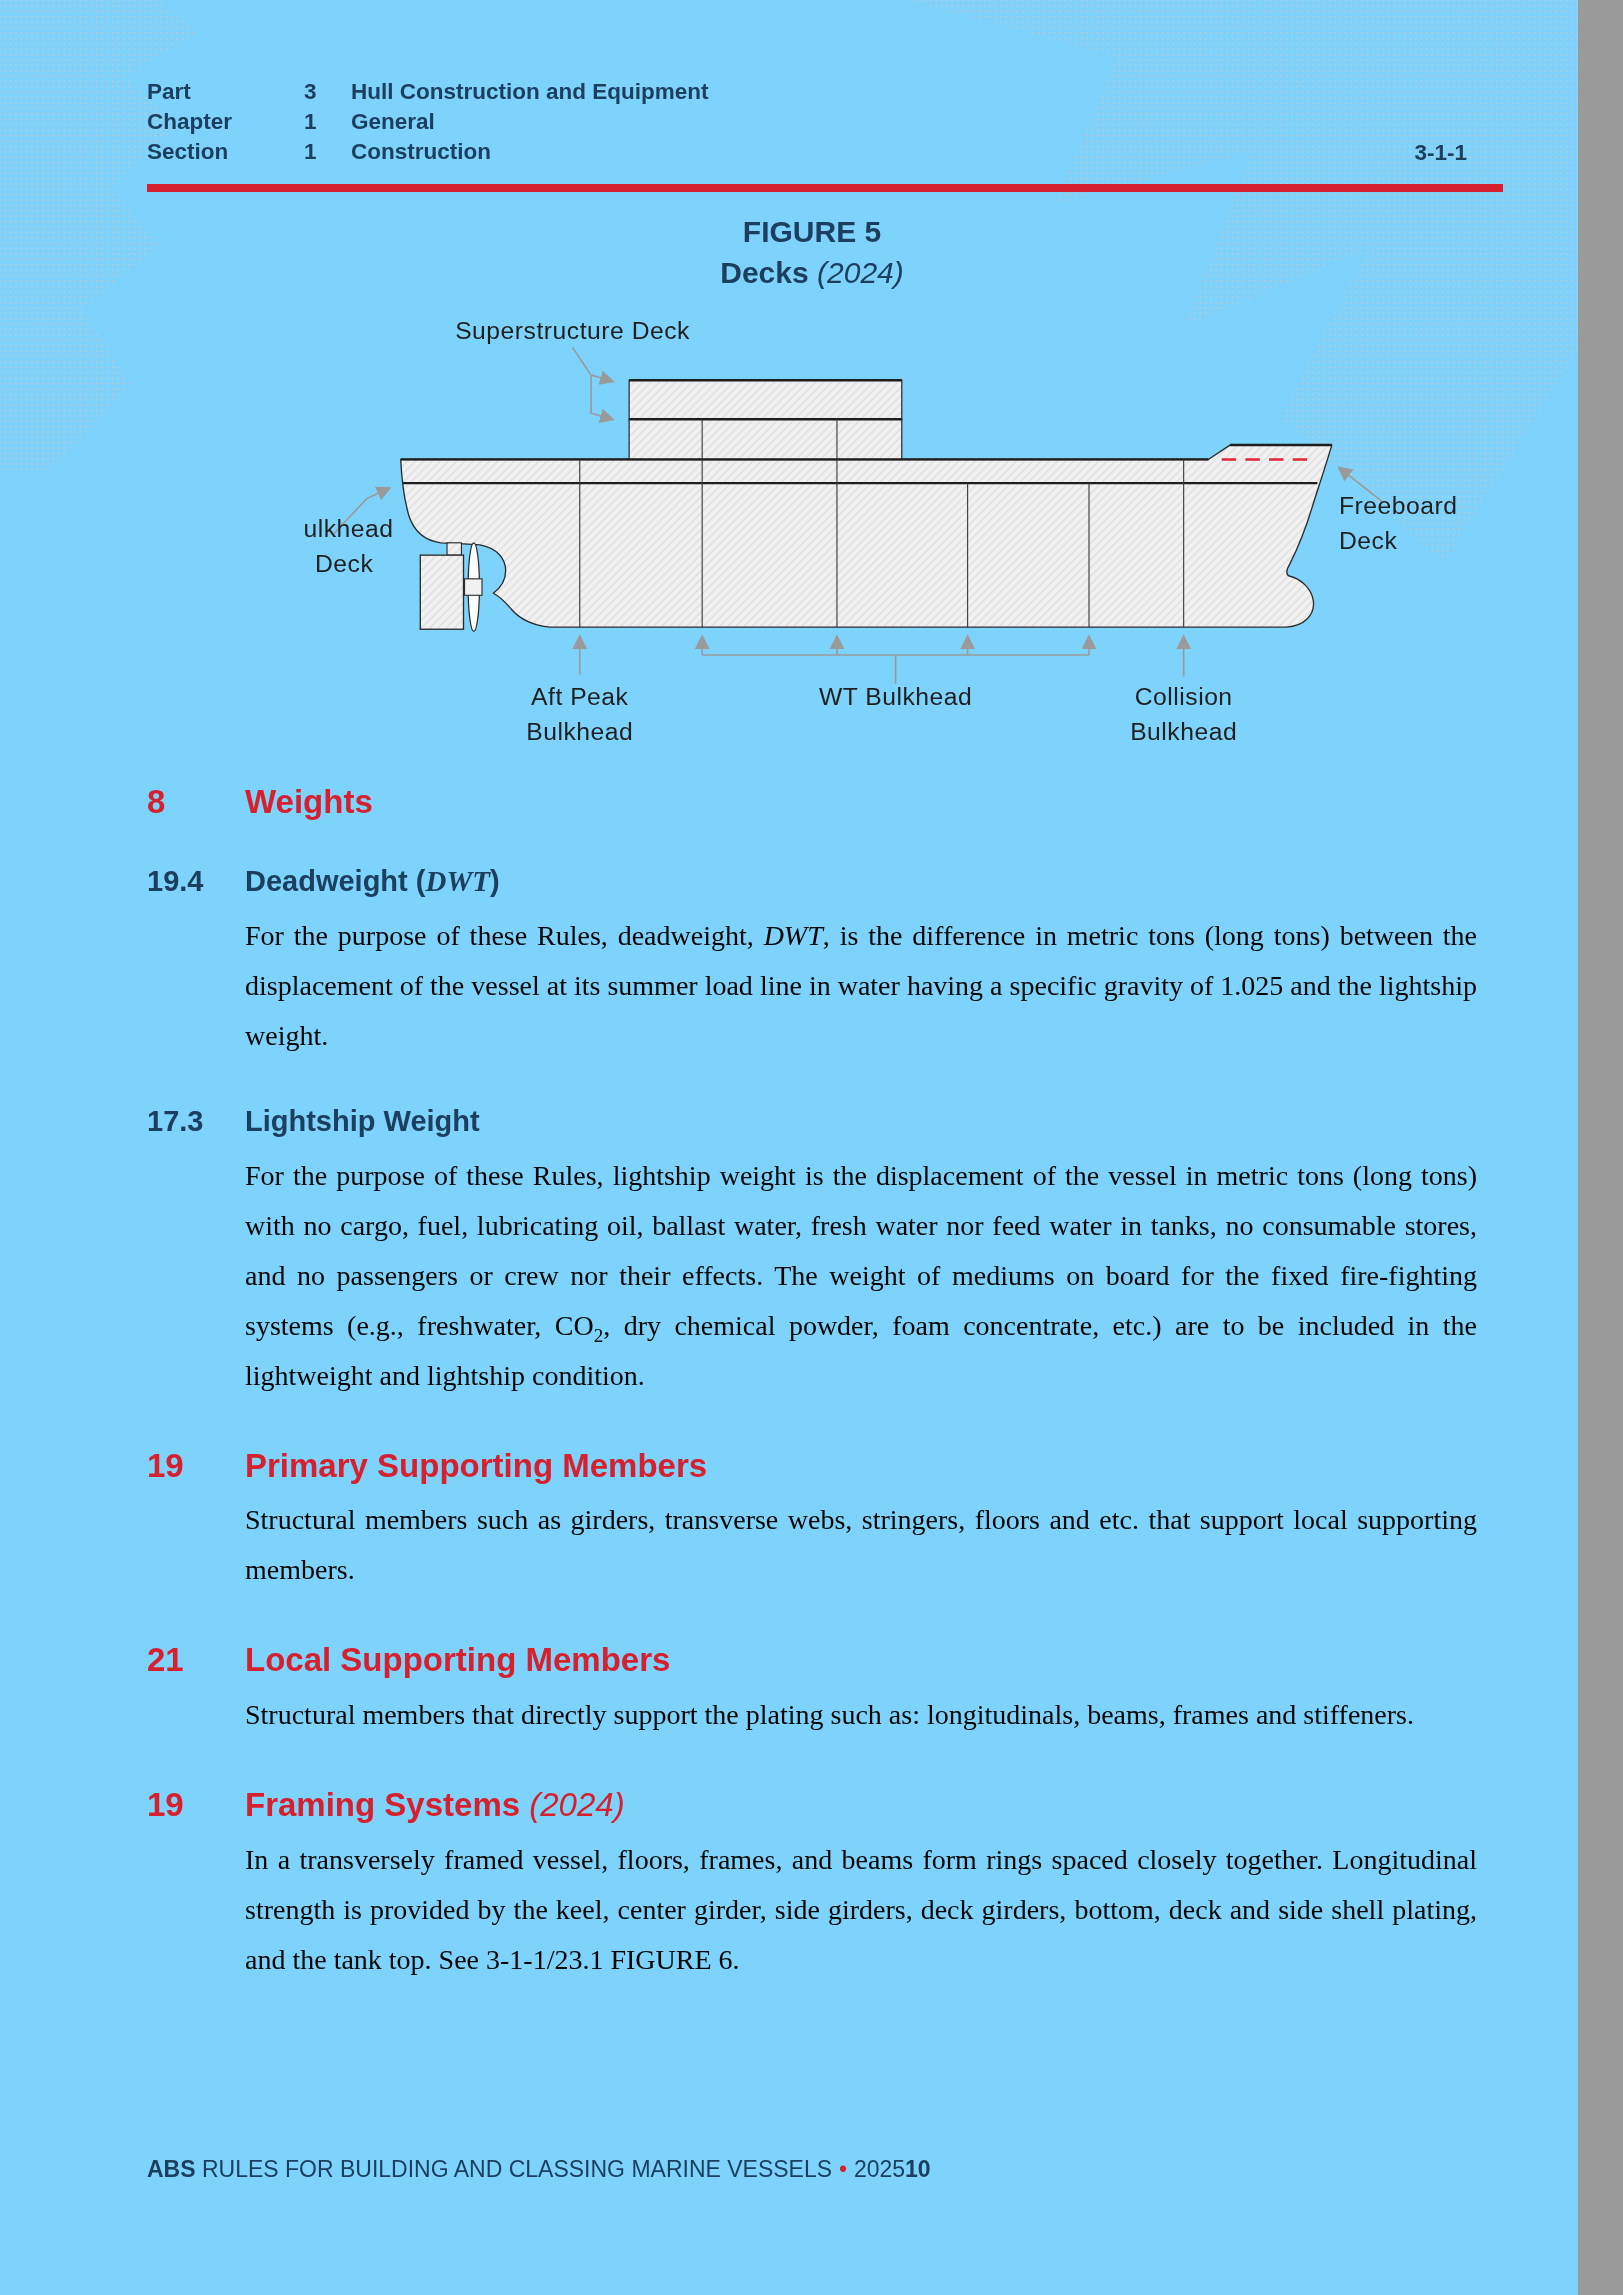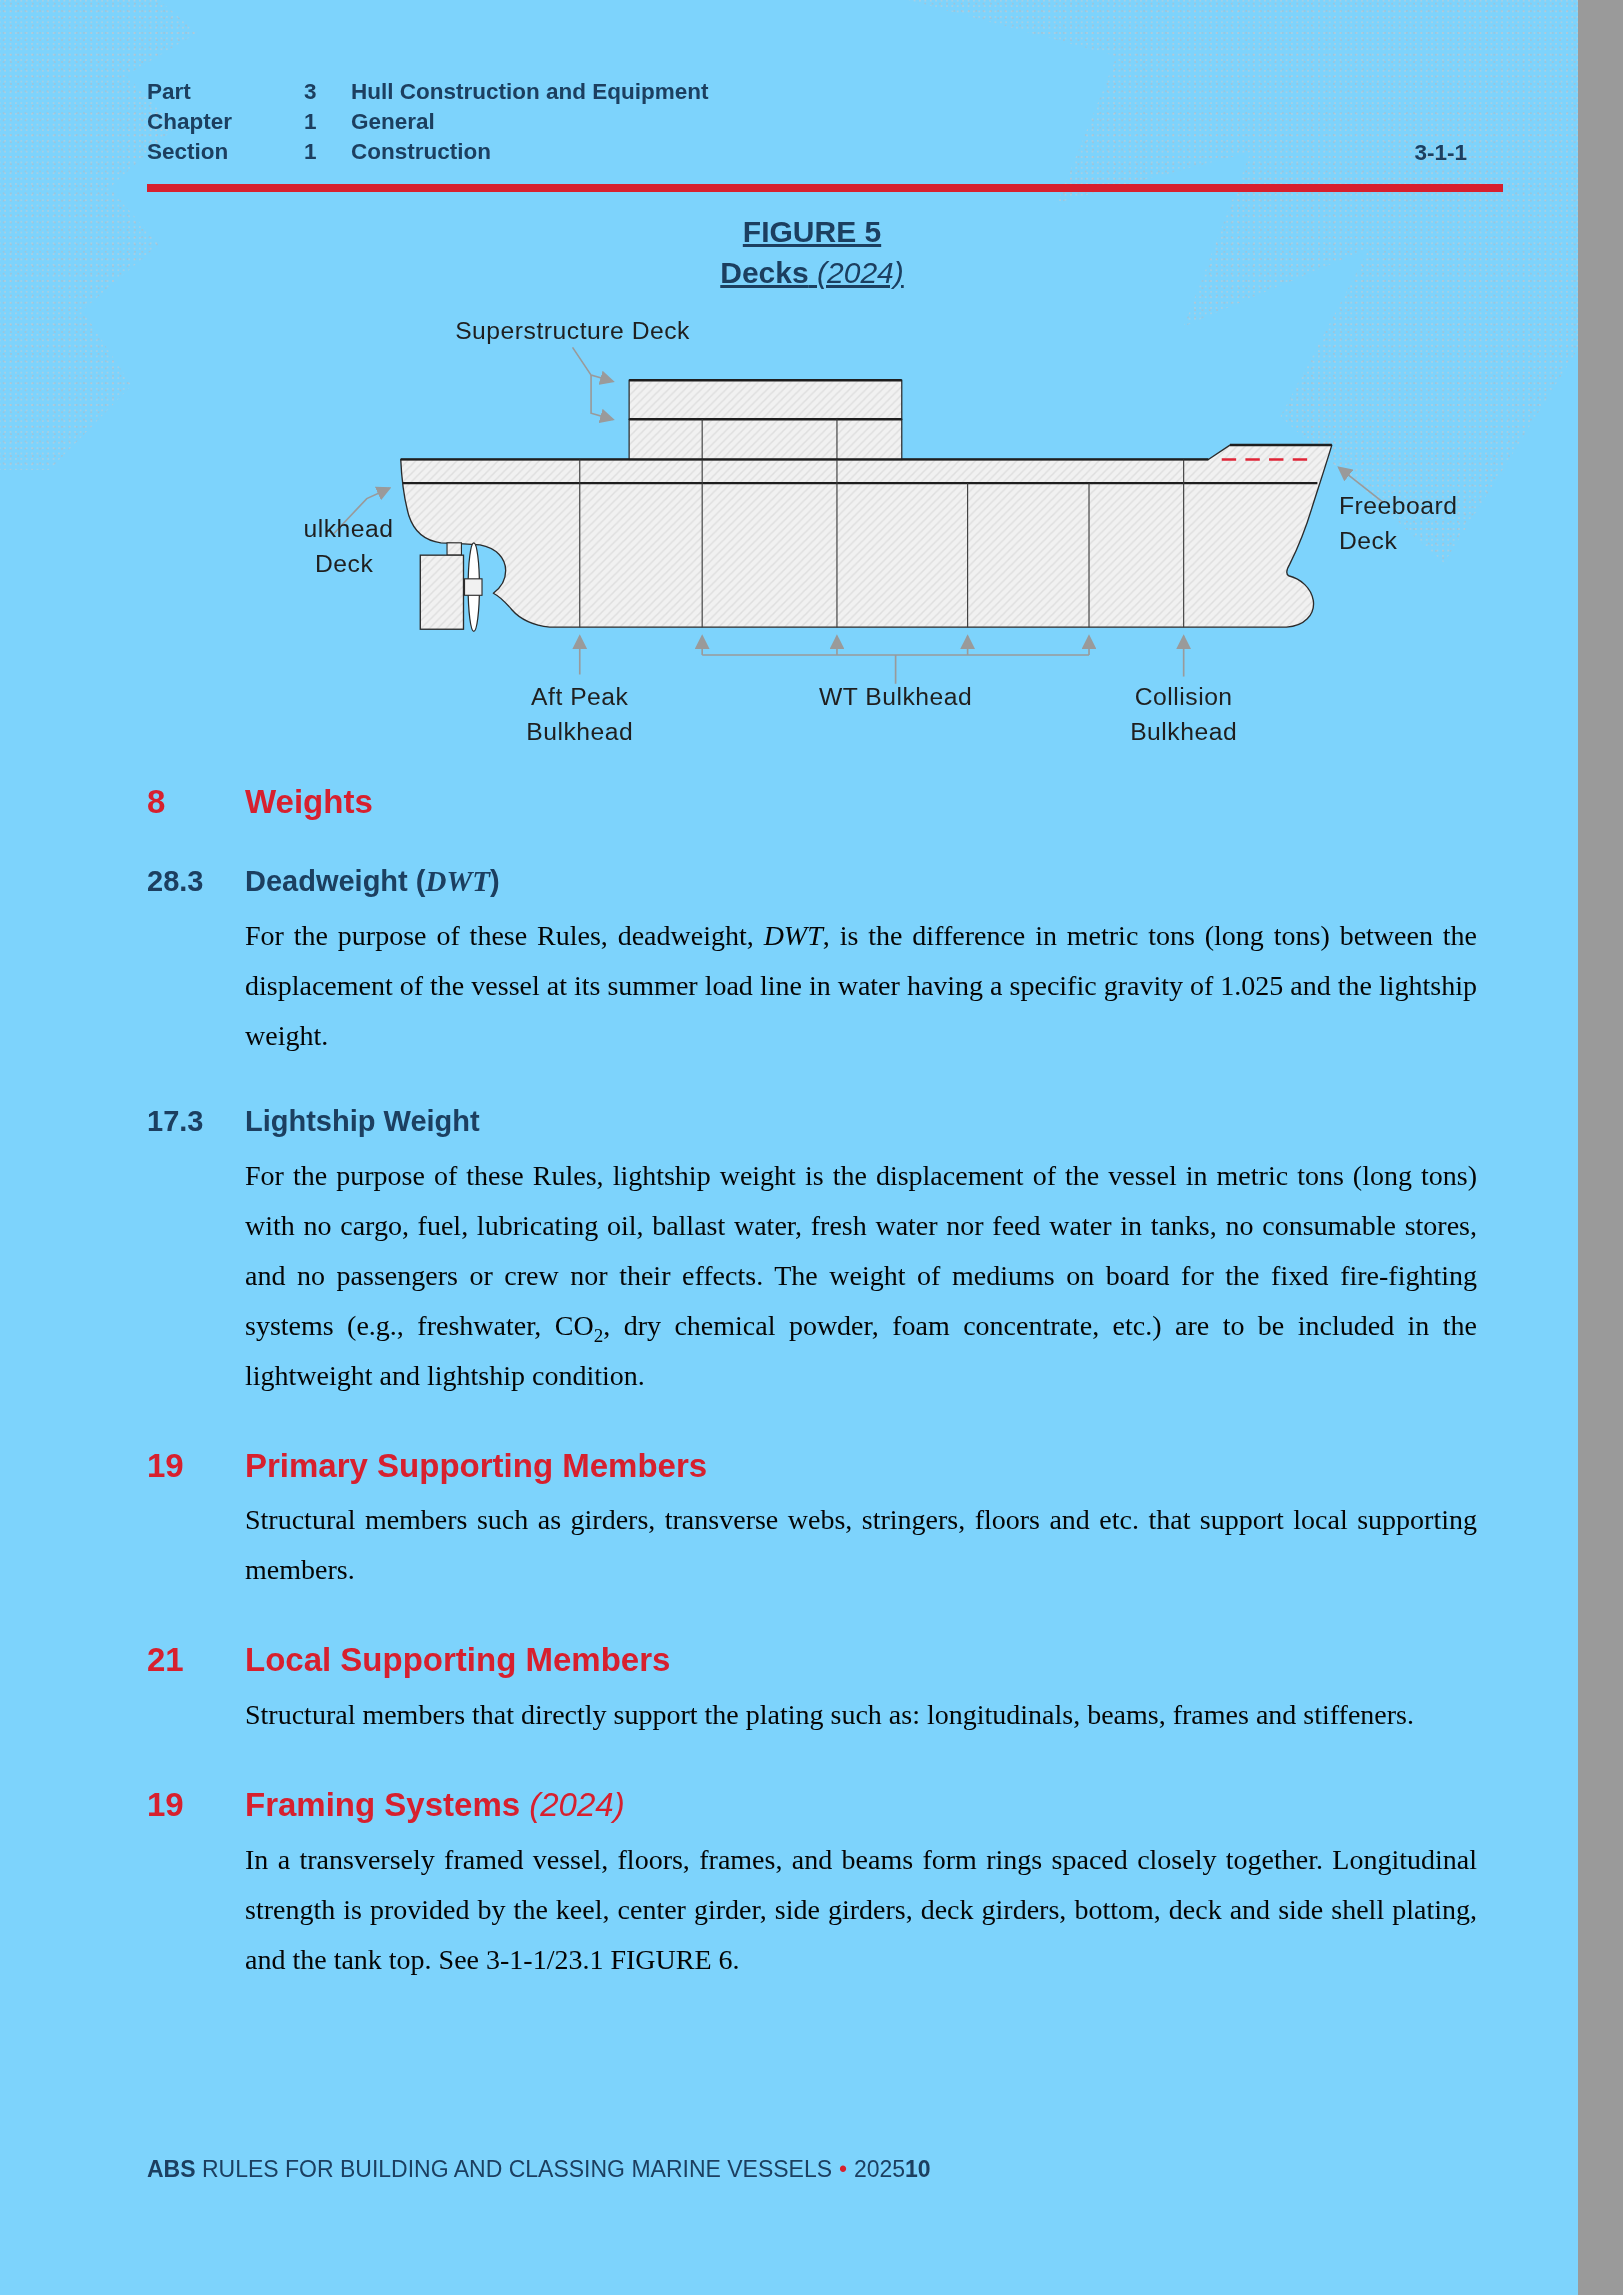--- a/index.html
+++ b/index.html
@@ -21,21 +21,21 @@
   .hdr{position:absolute;left:147px;top:77px;color:#1c3f60;font-weight:bold;
     font-size:22.5px;line-height:30px;}
   .hrow{display:flex;}
   .hlab{width:157px;}
   .hnum{width:47px;}
   .code{position:absolute;right:111px;top:138px;color:#1c3f60;font-weight:bold;
     font-size:22.5px;line-height:30px;}
   .rule{position:absolute;left:147px;top:184px;width:1356px;height:7.8px;background:#d7202e;}
   
   .content{position:absolute;left:147px;top:211px;width:1330px;color:#111;}
-  .figtitle{color:#1c3f60;font-weight:bold;font-size:30px;line-height:41px;text-align:center;text-decoration:underline;}
+  .figtitle{color:#1c3f60;font-weight:bold;font-size:30px;line-height:41px;text-align:center;}
   .figtitle .it{font-weight:normal;font-style:italic;}
   .figwrap{margin-top:16.6px;margin-left:156px;width:1214px;}
   .sechead{display:flex;color:#d7202e;font-weight:bold;font-size:33px;line-height:39px;margin-top:45px;}
   .subhead{display:flex;color:#1c3f60;font-weight:bold;font-size:29px;line-height:37px;margin-top:42px;}
   .sechead .num,.subhead .num{width:98px;flex:none;}
   .sechead .it{font-weight:normal;font-style:italic;}
   .subhead .dwt{font-family:"Liberation Serif",serif;font-style:italic;}
   .h17{margin-top:27.4px;}
   .body{margin:10.8px 0 0 98px;font-family:"Liberation Serif",serif;font-size:28px;
     line-height:50px;text-align:justify;color:#050505;}
@@ -157,21 +157,21 @@
         <text class="svglab" x="856" y="498" text-anchor="middle">Bulkhead</text>
       </svg>
     </div>
 
     <div class="sechead h17">
       <span class="num">8</span>
       <span>Weights</span>
     </div>
 
     <div class="subhead">
-      <span class="num">28.3</span>
+      <span class="num">19.4</span>
       <span><span>Deadweight (</span><span class="dwt">DWT</span><span>)</span></span>
     </div>
     <p class="body"><span>For the purpose of these Rules, deadweight, </span><span class="dwt">DWT</span><span>, is the difference in metric tons (long tons) between the displacement of the vessel at its summer load line in water having a specific gravity of 1.025 and the lightship weight.</span></p>
 
     <div class="subhead">
       <span class="num">17.3</span>
       <span>Lightship Weight</span>
     </div>
     <p class="body"><span>For the purpose of these Rules, lightship weight is the displacement of the vessel in metric tons (long tons) with no cargo, fuel, lubricating oil, ballast water, fresh water nor feed water in tanks, no consumable stores, and no passengers or crew nor their effects. The weight of mediums on board for the fixed fire-fighting systems (e.g., freshwater, CO</span><sub>2</sub><span>, dry chemical powder, foam concentrate, etc.) are to be included in the lightweight and lightship condition.</span></p>
 

